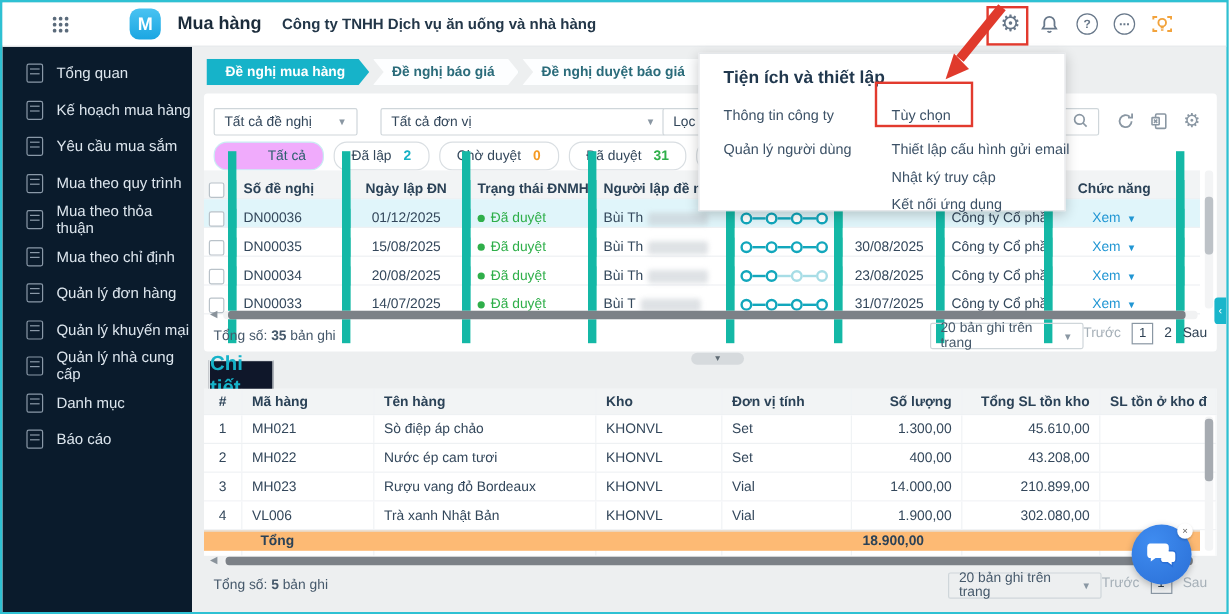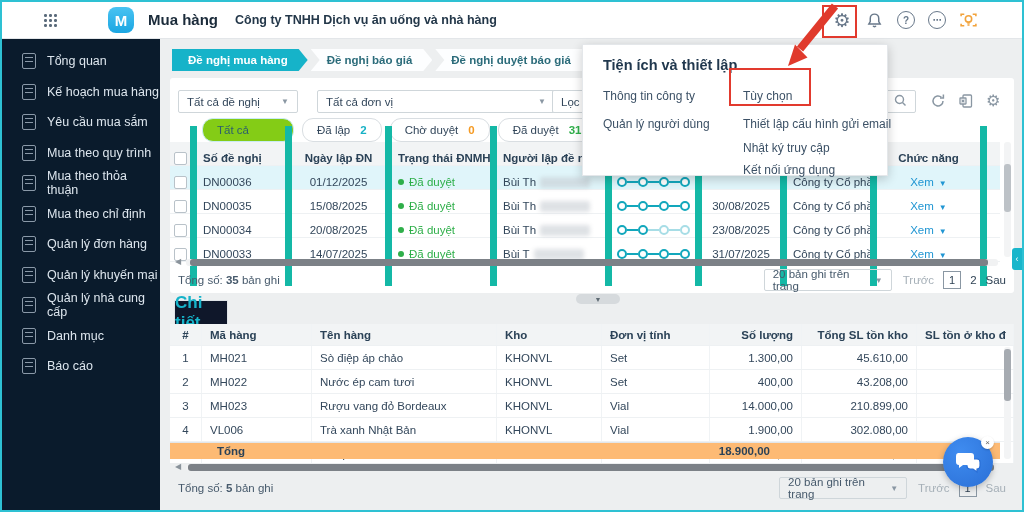--- a/index.html
+++ b/index.html
@@ -29,21 +29,21 @@
   .tab.first{clip-path:polygon(0 0,calc(100% - 9px) 0,100% 50%,calc(100% - 9px) 100%,0 100%);}
   .tab.active{background:#16b3c9;color:#fff;}
   .add-btn{position:absolute;left:714px;top:46px;width:128px;height:24px;border-radius:12px;background:#16b3c9;color:#fff;font-size:11.5px;display:flex;align-items:center;justify-content:center;z-index:1;cursor:pointer;}
   
   .card{position:absolute;background:#fff;border-radius:3px;z-index:1;}
   #upper-card{left:168px;top:76px;width:844px;height:215px;}
   .select,.btn,.search{position:absolute;height:23px;border:1px solid #cfd6da;border-radius:2px;background:#fff;font-size:11.5px;color:#33475b;display:flex;align-items:center;padding:0 8px;box-sizing:border-box;cursor:pointer;}
   .caret{margin-left:auto;font-size:8px;color:#8a97a3;}
   .pills{position:absolute;left:8px;top:40px;display:flex;gap:8px;}
   .pill{height:22px;border-radius:11px;padding:0 14px;display:flex;align-items:center;gap:10px;font-size:11.5px;background:#fff;border:1px solid #d9dee2;color:#33475b;cursor:pointer;}
-  .pill.active{background:#84cc16;border-color:#c9ecf3;color:#2d5f6d;width:62px;justify-content:flex-start;margin-left:24px;}
+  .pill.active{background:#f0abfc;border-color:#c9ecf3;color:#2d5f6d;width:62px;justify-content:flex-end;}
   .pill b{font-size:11.5px;}
   
   .utable{position:absolute;left:0;top:64px;right:14px;}
   .urow{display:grid;grid-template-columns:27px 95px 100px 105px 115px 90px 85px 90px 110px;align-items:center;height:23px;border-bottom:1px solid #eef1f3;font-size:11.5px;}
   .urow.head{background:#f2f4f5;font-weight:bold;color:#2b4257;height:23px;}
   .urow>div{padding:16px 6px;overflow:hidden;white-space:nowrap;border-right:7px solid #14b8a6;height:100%;display:flex;align-items:center;}
   .urow>div.ctr{justify-content:center;}
   .urow.sel{background:#e0f5fa;}
   .cb{width:11px;height:11px;border:1px solid #b9c2c9;border-radius:2px;background:#fff;flex:none;cursor:pointer;}
   .status{color:#2faf4a;}
@@ -55,21 +55,21 @@
   .ln{display:inline-block;width:11px;height:2px;background:#a7dde6;}
   .ln.f{background:#12a7bc;}
   .xem{color:#2196d3;cursor:pointer;}
   .xem .caret{color:#2196d3;margin-left:5px;}
   .vscroll{position:absolute;width:7px;background:#f3f4f5;border-radius:3px;}
   .vthumb{position:absolute;left:0;width:7px;background:#bdc2c7;border-radius:3px;}
   .hscroll{position:absolute;height:7px;background:#f1f2f3;border-radius:3px;}
   .hthumb{position:absolute;top:0;height:7px;background:#7c8187;border-radius:3px;}
   .harrow{position:absolute;left:-11px;top:-2px;font-size:8px;color:#8a939b;}
   .sumbar{position:absolute;left:8px;right:8px;display:flex;align-items:center;font-size:11.5px;color:#46596b;}
-  .pgright{margin-left:auto;display:flex;align-items:center;gap:11px;padding-left:10px;}
+  .pgright{margin-left:auto;display:flex;align-items:flex-start;gap:0;padding-left:10px;}
   .psize{position:relative;width:128px;height:22px;border:1px solid #cfd6da;border-radius:2px;display:flex;align-items:center;padding:0 8px;box-sizing:border-box;cursor:pointer;}
   .pgn{display:flex;align-items:center;gap:9px;}
   .pgprev{color:#a6b0b8;cursor:pointer;}
   .pgbox{width:16px;height:16px;border:1px solid #8a97a3;display:flex;align-items:center;justify-content:center;font-size:11px;color:#2f4254;cursor:pointer;}
   .pgnum,.pgnext{color:#2f4254;cursor:pointer;}
   
   .collapse-pill{position:absolute;left:574px;top:292px;width:44px;height:10px;background:#d6dadd;border-radius:5px;display:flex;align-items:center;justify-content:center;font-size:7px;color:#5f6b74;z-index:1;cursor:pointer;}
   
   #lower-card{position:absolute;left:168px;top:296px;width:844px;height:204px;z-index:1;}
   .dtab{position:absolute;left:4px;top:2px;width:52px;height:24px;background:#0f172a;border:1px solid #e0e4e7;border-bottom:2px solid #16b3c9;color:#16b3c9;font-size:17px;font-weight:bold;display:flex;align-items:center;justify-content:center;cursor:pointer;}

